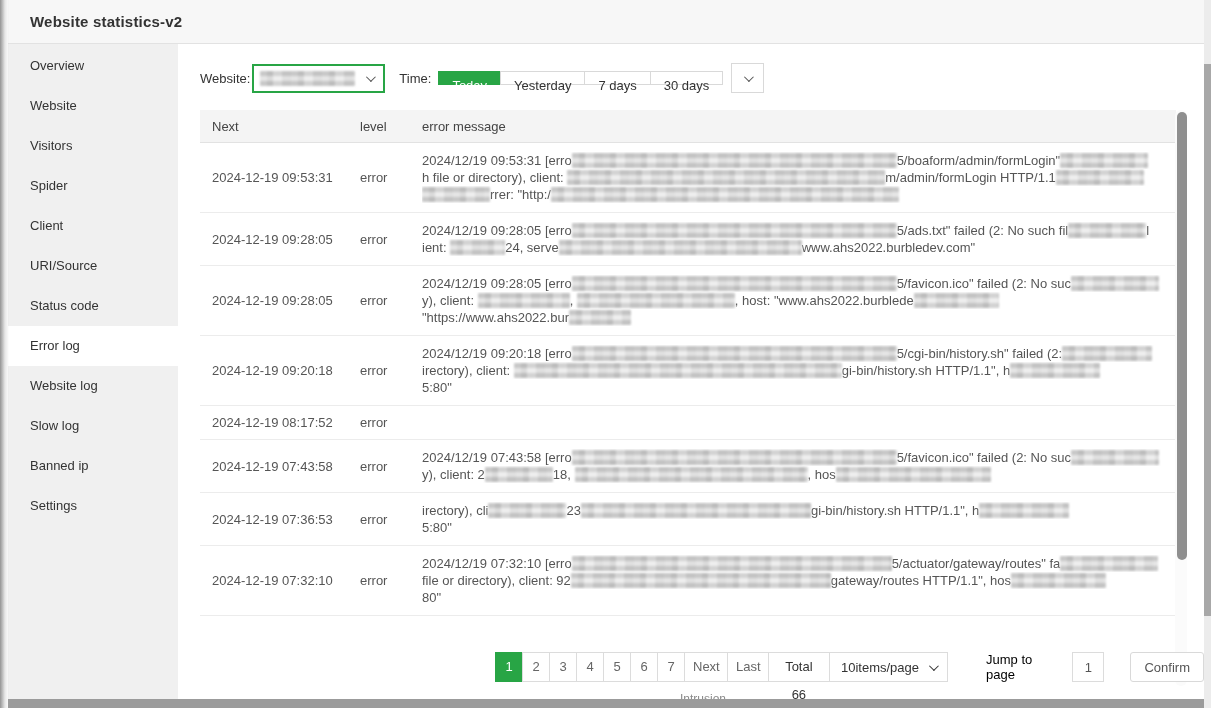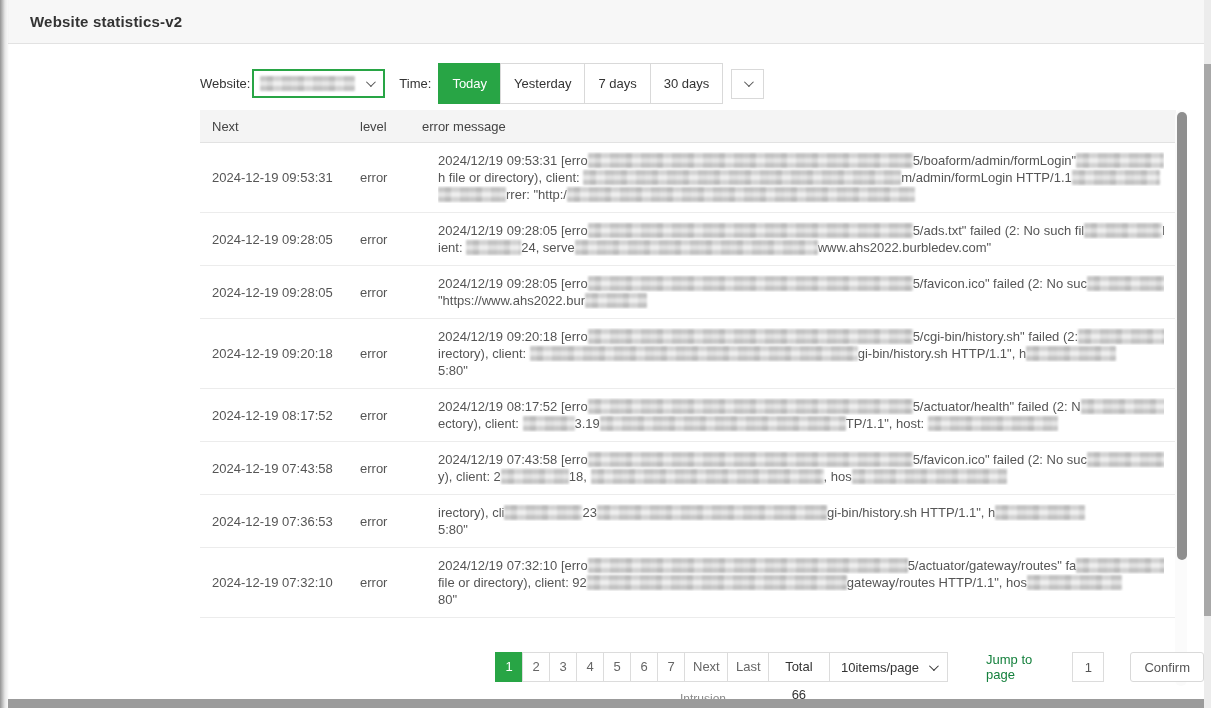--- a/index.html
+++ b/index.html
@@ -25,21 +25,21 @@
   .content { position:absolute; left:178px; top:44px; right:7px; bottom:0; background:#fff; }
 
   
   .filters { position:absolute; left:22px; top:19px; display:flex; align-items:center; font-size:13px; color:#333; }
   .lbl { margin-right:2px; }
   .site-select { display:flex; align-items:center; justify-content:space-between;
     width:133px; height:29px; border:2px solid #28a545; background:#fff; padding:0 10px 0 6px; margin-right:14px; cursor:pointer; }
   .chev { width:7px; height:7px; border-right:1.6px solid #555; border-bottom:1.6px solid #555;
     transform:rotate(45deg) translateY(-2px); flex:none; }
   .time-group { display:flex; margin-left:6px; }
-  .time-btn { height:41px; line-height:28px; padding:0 13px; border:1px solid #d9d9d9; background:#fff;
+  .time-btn { height:14px; line-height:28px; padding:0 13px; border:1px solid #d9d9d9; background:#fff;
     color:#333; font-size:13px; margin-left:-1px; cursor:pointer; font-family:inherit; }
   .time-btn.active { background:#28a545; border-color:#28a545; color:#fff; }
   .date-select { display:flex; align-items:center; gap:14px; height:30px; border:1px solid #d9d9d9;
     padding:0 12px; margin-left:8px; cursor:pointer; background:#fff; }
 
   
   .blur-seg { display:inline-block; height:15px; border-radius:1px; vertical-align:text-bottom;
     background-image:
       repeating-linear-gradient(0deg, rgba(130,130,130,.20) 0 5px, rgba(255,255,255,.30) 5px 10px),
       repeating-linear-gradient(90deg, #dadada 0 7px, #cbcbcb 7px 13px, #e7e7e7 13px 22px, #d3d3d3 22px 31px);
@@ -47,40 +47,40 @@
 
   
   .tbl { position:absolute; left:22px; top:66px; width:976px; font-size:13px; }
   .thead { display:flex; align-items:center; height:33px; background:#f4f4f4;
     border-bottom:1px solid #e2e2e2; color:#444; }
   .col-time { width:160px; padding-left:12px; flex:none; }
   .col-level { width:62px; flex:none; }
   .col-msg { flex:1 1 auto; min-width:0; padding-right:12px; }
   .trow { display:flex; border-bottom:1px solid #ececec; padding:9px 0; color:#555; background:#fff; }
   .trow .col-time, .trow .col-level { align-self:center; }
-  .msg-line { white-space:nowrap; overflow:hidden; line-height:17px;margin-left:16px; }
+  .msg-line { white-space:nowrap; overflow:hidden; line-height:17px; }
 
   
   .tbl-scroll-track { position:absolute; left:997px; top:66px; width:12px; height:576px;
     background:#fbfbfb; border-radius:6px; }
   .tbl-scroll-thumb { position:absolute; left:999px; top:68px; width:10px; height:448px;
     background:#8f8f8f; border-radius:5px; cursor:grab; }
 
   
   .pager { position:absolute; left:317px; top:608px; display:flex; align-items:center;
     font-size:13px; color:#666; }
   .pgbtn { min-width:28px; height:30px; line-height:28px; text-align:center; padding:0 8px;
     border:1px solid #dcdcdc; background:#fff; margin-left:-1px; cursor:pointer; font-family:inherit; font-size:13px; color:#666; }
   .pgbtn.first { margin-left:0; }
   .pgbtn.active { background:#28a545; border-color:#28a545; color:#fff; }
   .pg-total { color:#333; }
   .pg-size { display:flex; align-items:center; gap:10px; height:30px; border:1px solid #dcdcdc;
     padding:0 11px; margin-left:-1px; background:#fff; cursor:pointer; color:#333; }
   .pg-size .chev { border-color:#333; }
-  .jump-label { margin:0 10px 0 38px; color:#15803d; }
+  .jump-label { margin:0 10px 0 38px; color:#000000; }
   .jump-input { width:32px; height:30px; border:1px solid #dcdcdc; text-align:center;
     font-family:inherit; font-size:13px; color:#555; }
   .confirm-btn { margin-left:26px; height:30px; padding:0 13px; border:1px solid #d9d9d9;
     background:#fff; color:#555; font-size:13px; font-family:inherit; border-radius:3px; cursor:pointer; }
 
   
   .bg-text { position:absolute; left:680px; top:692px; font-size:12px; color:#666; opacity:.75; z-index:1; }
 
   
   .hscroll { position:absolute; left:8px; right:7px; top:699px; height:9px; background:#9b9b9b; z-index:2; }
@@ -89,20 +89,34 @@
 </style>
 </head>
 <body>
 
 <div class="root">
 
   <div class="titlebar">
     <div class="title">Website statistics-v2</div>
   </div>
 
+  <nav class="sidebar">
+      <div class="side-item">Overview</div>
+      <div class="side-item">Website</div>
+      <div class="side-item">Visitors</div>
+      <div class="side-item">Spider</div>
+      <div class="side-item">Client</div>
+      <div class="side-item">URI/Source</div>
+      <div class="side-item">Status code</div>
+      <div class="side-item active">Error log</div>
+      <div class="side-item">Website log</div>
+      <div class="side-item">Slow log</div>
+      <div class="side-item">Banned ip</div>
+      <div class="side-item">Settings</div>
+    </nav>
 
   <main class="content">
 
     <div class="filters">
       <span class="lbl">Website:</span>
       <div class="site-select">
         <span class="blur-seg" style="width:95px"></span>
         <span class="chev"></span>
       </div>
       <span class="lbl">Time:</span>
@@ -139,39 +153,36 @@
             <div class="col-msg">
               <div class="msg-line"><span>2024/12/19 09:28:05 [erro</span><span class="blur-seg" style="width: 325px;"></span><span>5/ads.txt" failed (2: No such fil</span><span class="blur-seg" style="width: 78px;"></span><span>l</span></div>
               <div class="msg-line"><span>ient: </span><span class="blur-seg" style="width: 55px;"></span><span>24, serve</span><span class="blur-seg" style="width: 243px;"></span><span>www.ahs2022.burbledev.com"</span></div>
             </div>
           </div>
           <div class="trow">
             <div class="col-time">2024-12-19 09:28:05</div>
             <div class="col-level">error</div>
             <div class="col-msg">
               <div class="msg-line"><span>2024/12/19 09:28:05 [erro</span><span class="blur-seg" style="width: 325px;"></span><span>5/favicon.ico" failed (2: No suc</span><span class="blur-seg" style="width: 88px;"></span></div>
+              <div class="msg-line"><span>y), client: </span><span class="blur-seg" style="width: 92px;"></span><span>, </span><span class="blur-seg" style="width: 158px;"></span><span>, host: "www.ahs2022.burblede</span><span class="blur-seg" style="width: 85px;"></span></div>
               <div class="msg-line"><span>"https://www.ahs2022.bur</span><span class="blur-seg" style="width: 62px;"></span></div>
             </div>
           </div>
           <div class="trow">
             <div class="col-time">2024-12-19 09:20:18</div>
             <div class="col-level">error</div>
             <div class="col-msg">
               <div class="msg-line"><span>2024/12/19 09:20:18 [erro</span><span class="blur-seg" style="width: 325px;"></span><span>5/cgi-bin/history.sh" failed (2:</span><span class="blur-seg" style="width: 90px;"></span></div>
               <div class="msg-line"><span>irectory), client: </span><span class="blur-seg" style="width: 328px;"></span><span>gi-bin/history.sh HTTP/1.1", h</span><span class="blur-seg" style="width: 90px;"></span></div>
               <div class="msg-line"><span>5:80"</span></div>
             </div>
           </div>
           <div class="trow">
             <div class="col-time">2024-12-19 08:17:52</div>
             <div class="col-level">error</div>
-            <div class="col-msg">
-              <div class="msg-line"><span>2024/12/19 08:17:52 [erro</span><span class="blur-seg" style="width: 325px;"></span><span>5/actuator/health" failed (2: N</span><span class="blur-seg" style="width: 90px;"></span></div>
-              <div class="msg-line"><span>ectory), client: </span><span class="blur-seg" style="width: 52px;"></span><span>3.19</span><span class="blur-seg" style="width: 246px;"></span><span>TP/1.1", host: </span><span class="blur-seg" style="width: 130px;"></span></div>
-            </div>
           </div>
           <div class="trow">
             <div class="col-time">2024-12-19 07:43:58</div>
             <div class="col-level">error</div>
             <div class="col-msg">
               <div class="msg-line"><span>2024/12/19 07:43:58 [erro</span><span class="blur-seg" style="width: 325px;"></span><span>5/favicon.ico" failed (2: No suc</span><span class="blur-seg" style="width: 88px;"></span></div>
               <div class="msg-line"><span>y), client: 2</span><span class="blur-seg" style="width: 68px;"></span><span>18, </span><span class="blur-seg" style="width: 233px;"></span><span>, hos</span><span class="blur-seg" style="width: 155px;"></span></div>
             </div>
           </div>
           <div class="trow">

